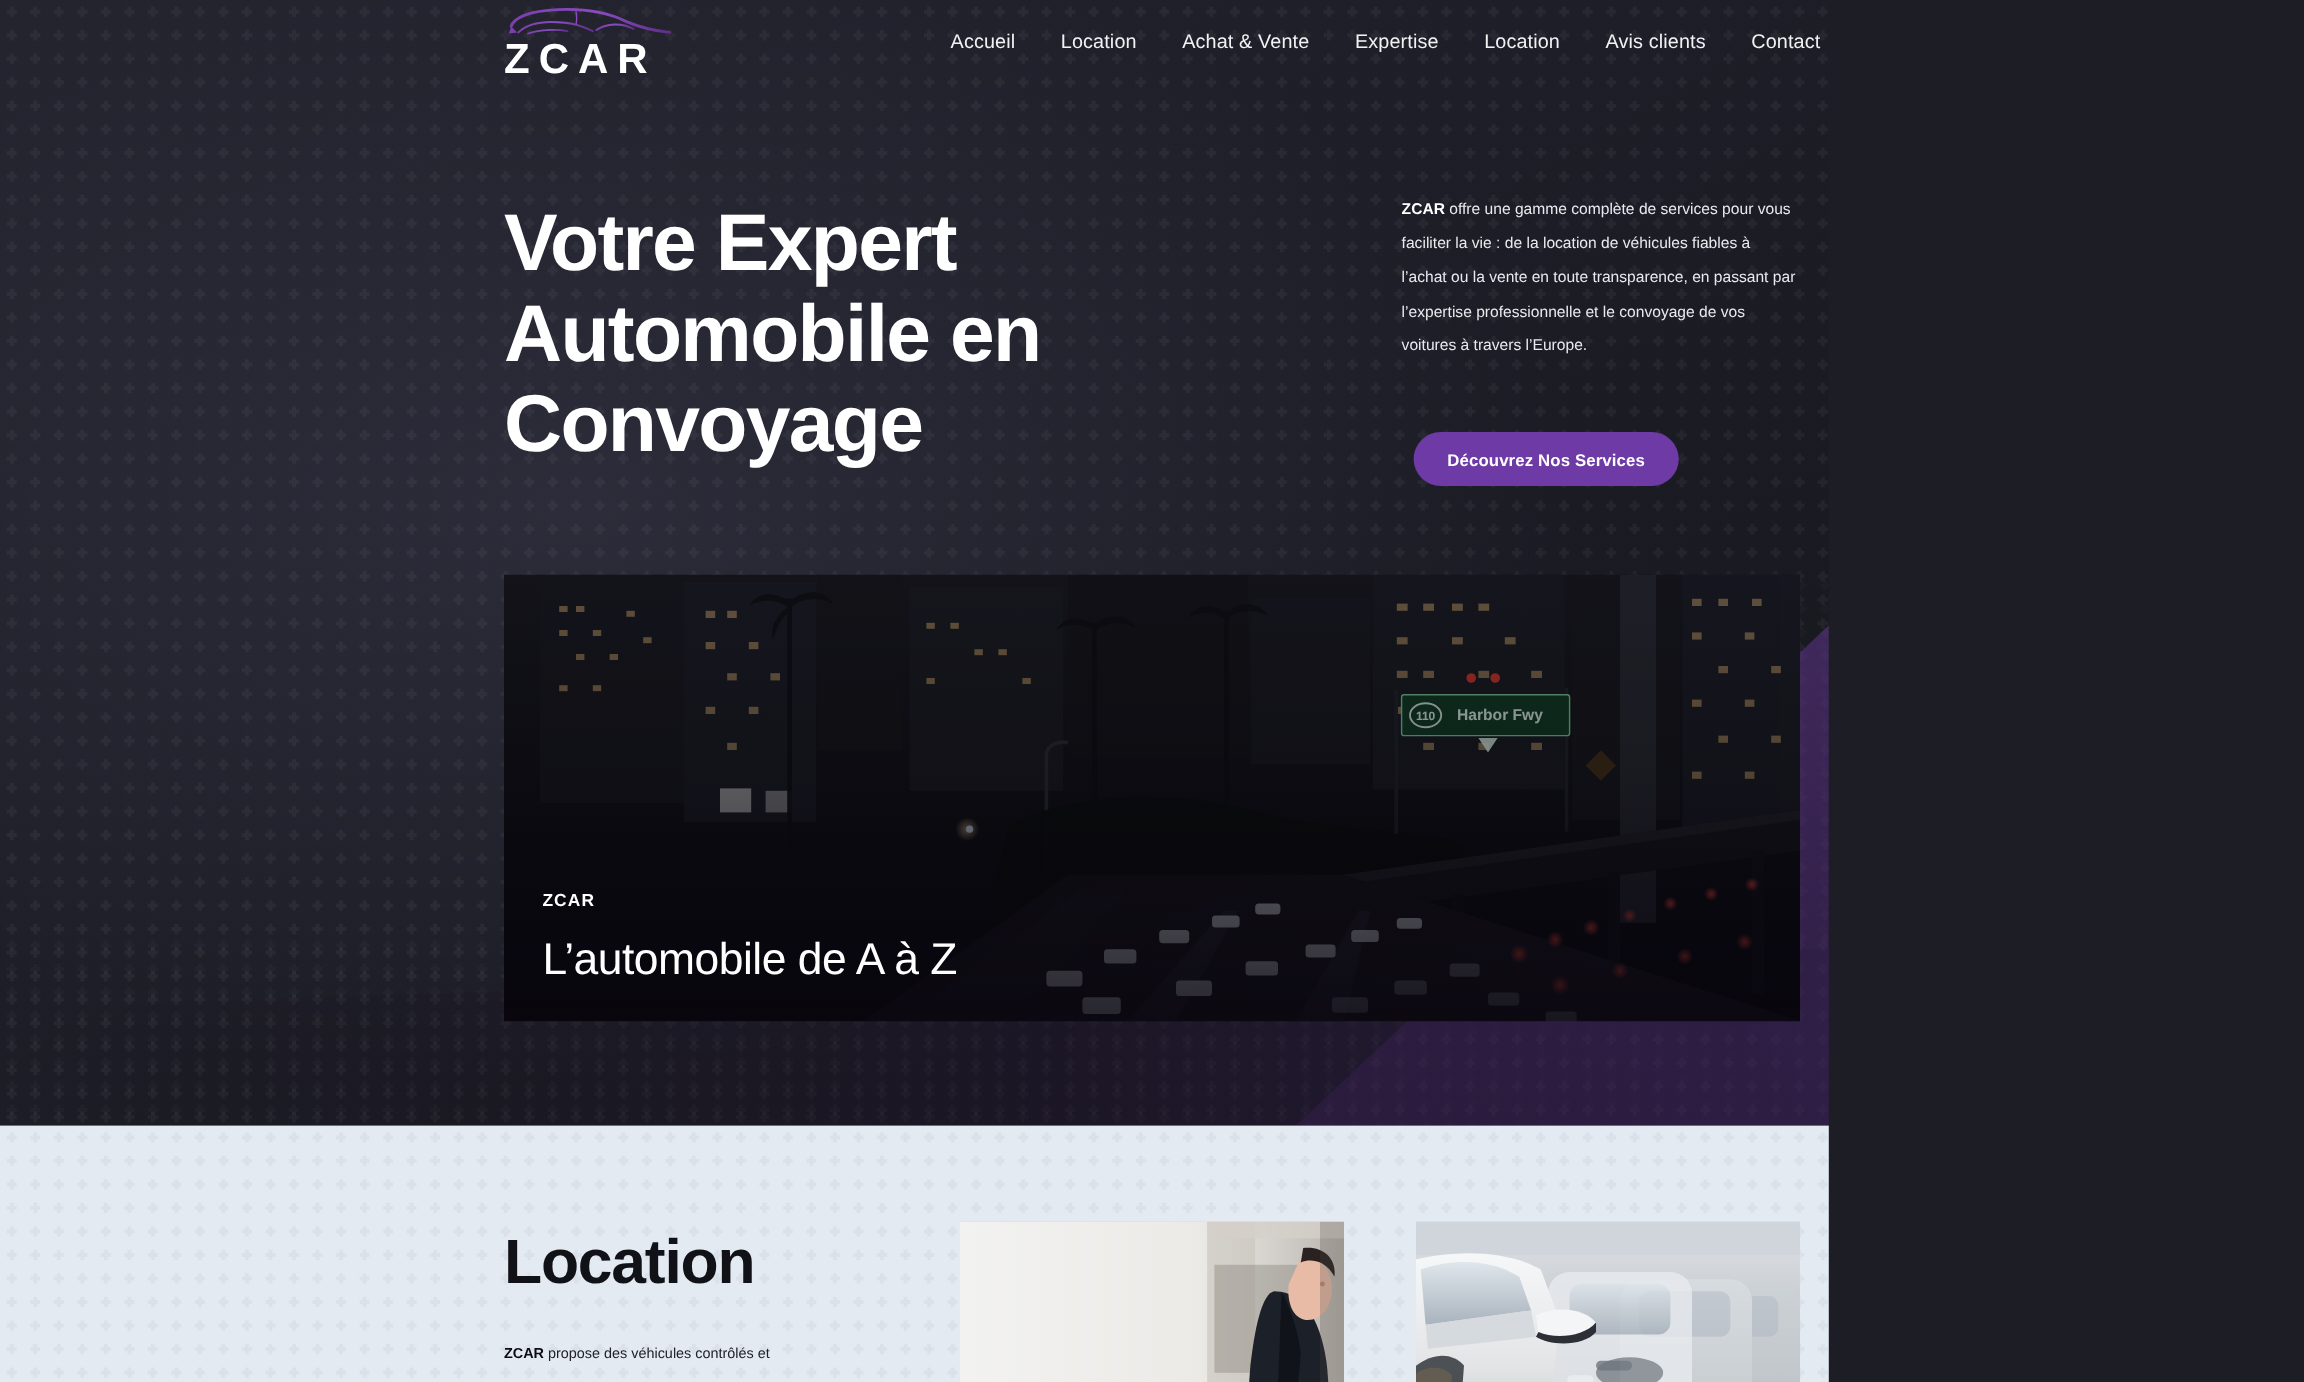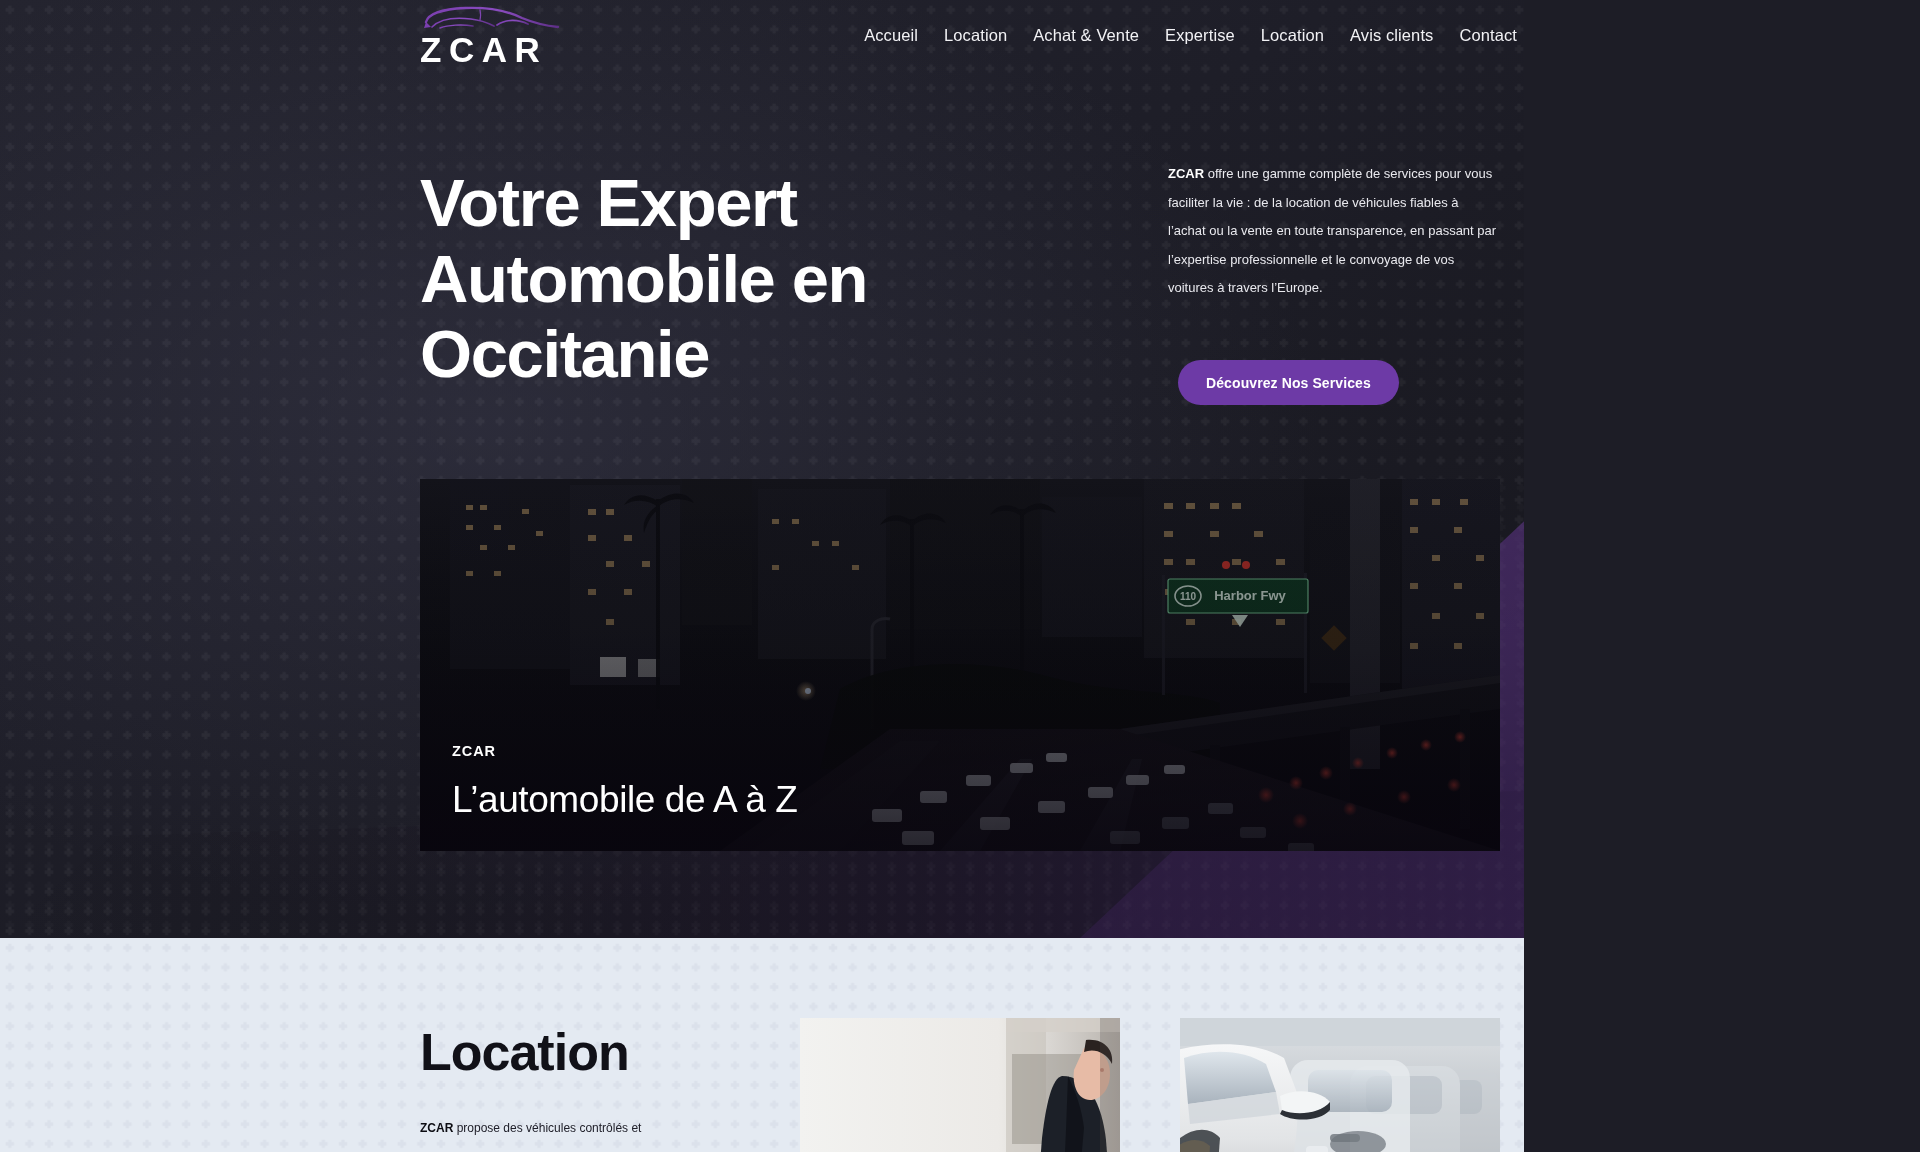--- a/index.html
+++ b/index.html
@@ -37,21 +37,21 @@
   }
   .logo{ position:absolute; left:418px; top:6px; width:170px; height:72px; }
   .logo svg{ display:block; }
   .logo-word{
     position:absolute; left:2px; top:26px;
     color:#fff; font-size:35px; font-weight:700; letter-spacing:7.5px;
     font-family:"Liberation Sans", sans-serif; line-height:1;
   }
   nav{
     position:absolute; right:392px; top:26px;
-    display:flex; gap:4px; align-items:center;
+    display:flex; gap:16px; align-items:center;
   }
   nav a{
     color:#f2f2f5; font-size:16.5px; text-decoration:none;
     padding:0 11px; white-space:nowrap; letter-spacing:.1px;
   }
 
   
   h1.headline{
     position:absolute; left:420px; top:165px; width:560px;
     color:#fff; font-size:67px; line-height:1.13; font-weight:700;
@@ -180,21 +180,21 @@
         <a href="#">Accueil</a>
         <a href="#">Location</a>
         <a href="#">Achat &amp; Vente</a>
         <a href="#">Expertise</a>
         <a href="#">Location</a>
         <a href="#">Avis clients</a>
         <a href="#">Contact</a>
       </nav>
     </header>
 
-    <h1 class="headline">Votre Expert Automobile en Occitanie</h1>
+    <h1 class="headline">Votre Expert Automobile en Convoyage</h1>
 
     <p class="intro">
       <b>ZCAR</b><span> offre une gamme complète de services pour vous faciliter la vie : de la location de véhicules fiables à l’achat ou la vente en toute transparence, en passant par l’expertise professionnelle et le convoyage de vos voitures à travers l’Europe.</span>
     </p>
 
     <button class="cta">Découvrez Nos Services</button>
 
     <div class="imgcard">
       <svg class="night" width="1080" height="372" viewBox="0 0 1080 372" preserveAspectRatio="none" aria-hidden="true">
         <defs>

